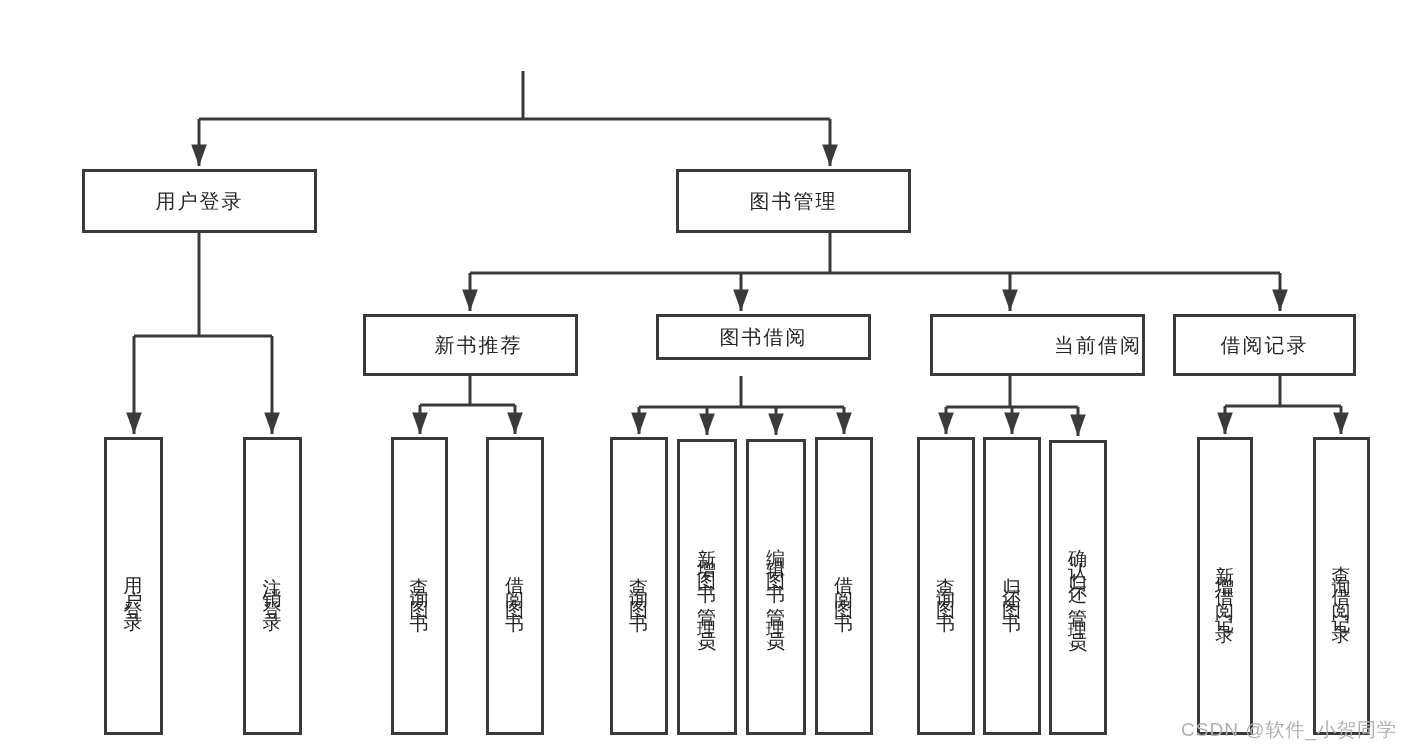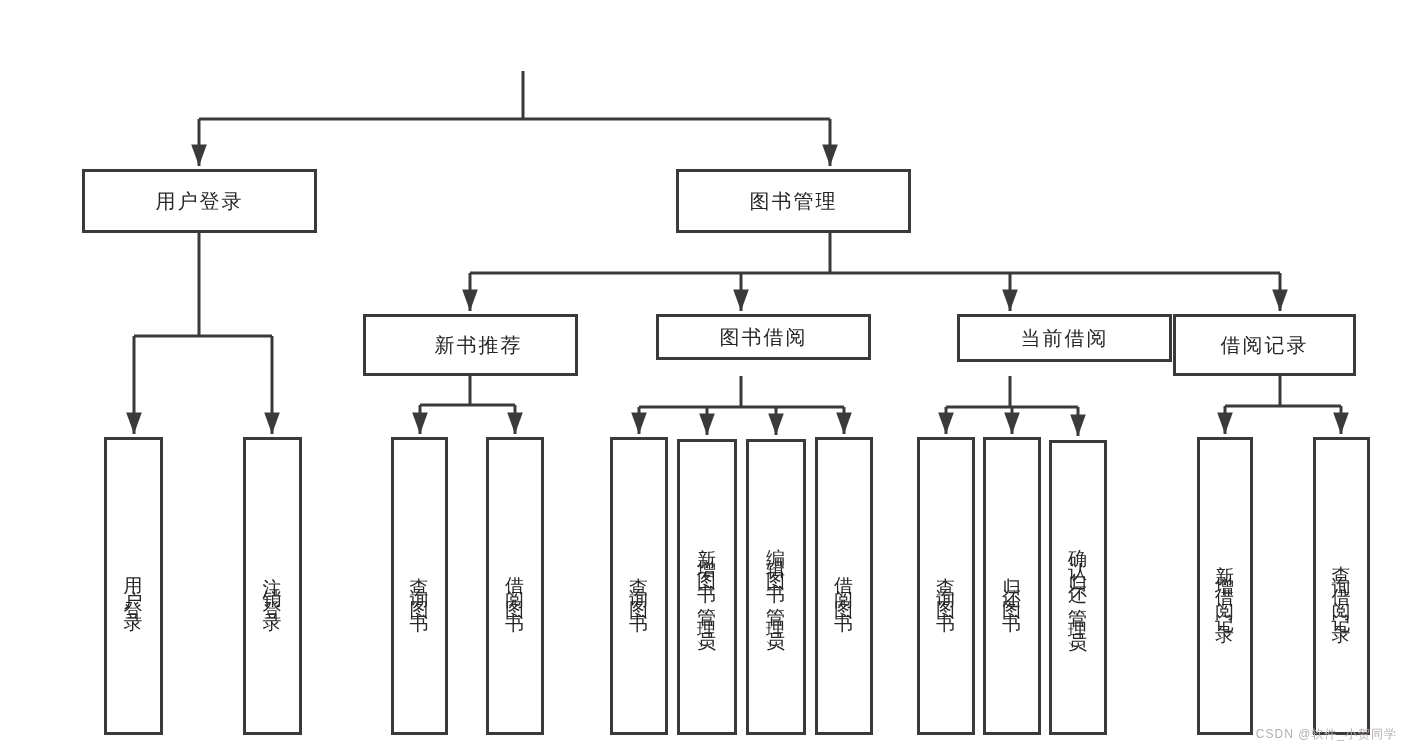--- a/index.html
+++ b/index.html
@@ -35,21 +35,21 @@
     writing-mode: vertical-rl;
     text-orientation: mixed;
     font-size: 19px;
     letter-spacing: 12px;
     line-height: 1;
   }
   .watermark {
     position: absolute;
     right: 8px;
     bottom: 4px;
-    font-size: 12px;
+    font-size: 19px;
     letter-spacing: 1px;
     color: #b4aeb1;
     z-index: 5;
     white-space: nowrap;
   }
 </style>
 </head>
 <body>
 
 <div id="canvas">
@@ -104,21 +104,21 @@
   <div class="box" style="left:676px; top:169px; width:235px; height:64px;">
     <span class="hlabel">图书管理</span>
   </div>
 
   <div class="box" style="left:363px; top:314px; width:215px; height:62px;padding-left:16px;">
     <span class="hlabel">新书推荐</span>
   </div>
   <div class="box" style="left:634px; top:314px; width:215px; height:46px;margin-left:22px;">
     <span class="hlabel">图书借阅</span>
   </div>
-  <div class="box" style="left:957px; top:314px; width:215px; height:48px;">
+  <div class="box" style="left:930px; top:314px; width:215px; height:62px;justify-content:flex-end;">
     <span class="hlabel">当前借阅</span>
   </div>
   <div class="box" style="left:1173px; top:314px; width:183px; height:62px;">
     <span class="hlabel">借阅记录</span>
   </div>
 
   <div class="box" style="left:104px; top:437px; width:59px; height:298px;">
     <span class="vlabel">用户登录</span>
   </div>
   <div class="box" style="left:243px; top:437px; width:59px; height:298px;">

